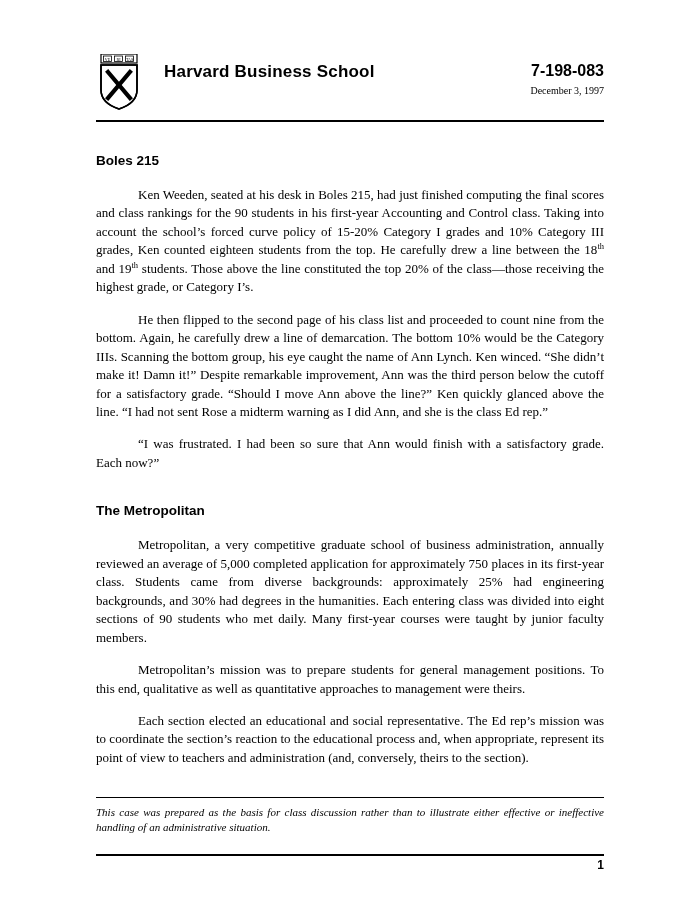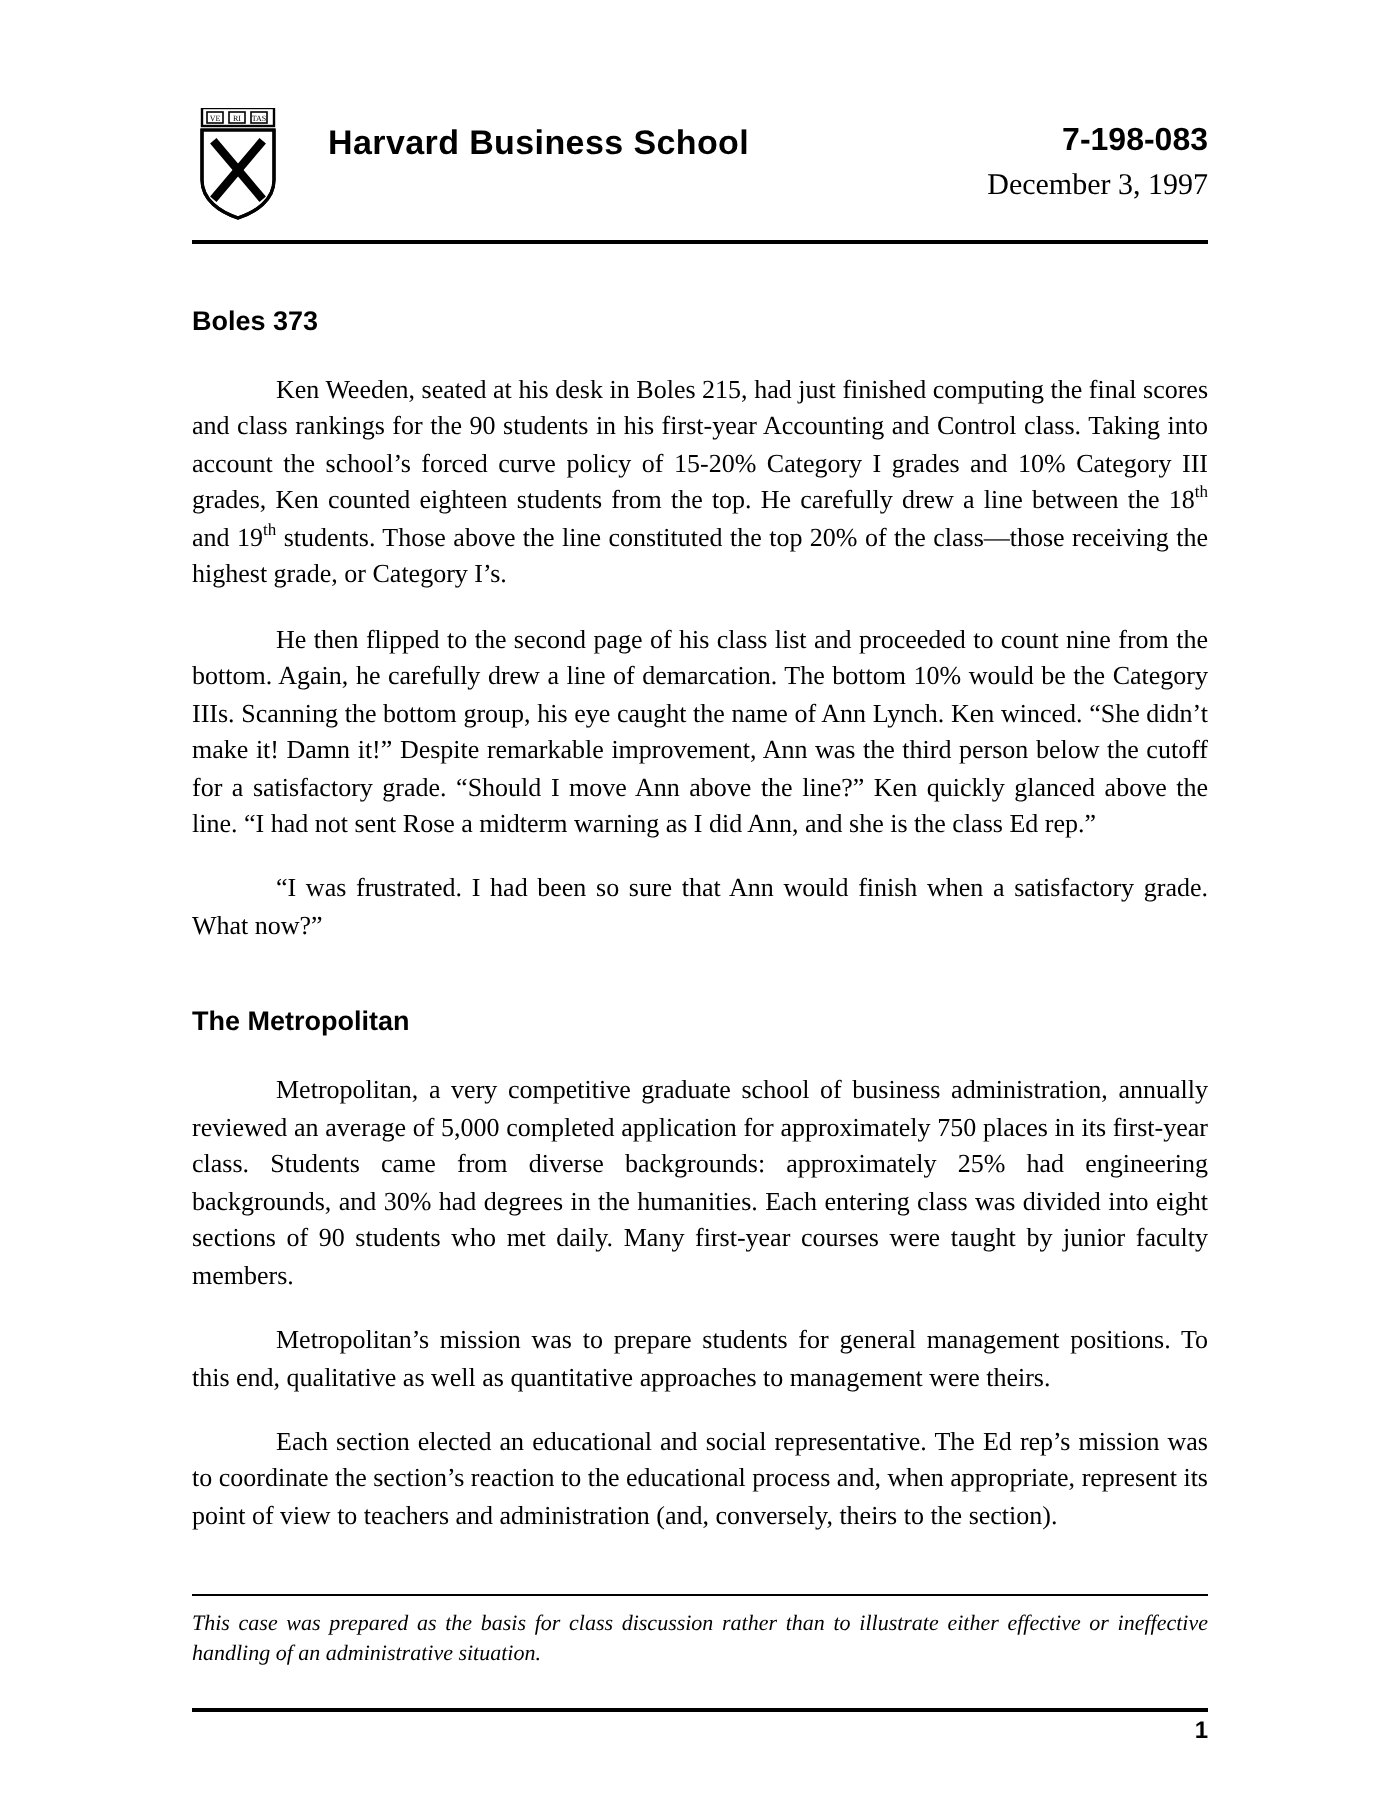--- a/index.html
+++ b/index.html
@@ -59,21 +59,21 @@
     top: 10px;
     font-family: "Liberation Sans", sans-serif;
     font-weight: bold;
     font-size: 16px;
     text-align: right;
   }
   .doc-date {
     position: absolute;
     right: 0;
     top: 33px;
-    font-size: 15px;
+    font-size: 10px;
     text-align: right;
     font-family: "Liberation Serif", serif;
   }
 
   
   .title {
     text-align: center;
     font-family: "Liberation Sans", sans-serif;
     font-weight: bold;
     font-size: 20px;
@@ -163,29 +163,29 @@
           </g>
           <path d="M5 11 H41 V36 C41 46 32 52 23 55 C14 52 5 46 5 36 Z" fill="none" stroke="#000000" stroke-width="1.6"></path>
         </svg>
       </div>
       <div class="school-name">Harvard Business School</div>
       <div class="doc-number">7-198-083</div>
       <div class="doc-date">December 3, 1997</div>
     </div>
 
 
-    <div class="section-head">Boles 373</div>
+    <div class="section-head">Boles 215</div>
 
     <p class="body first">
       <span>Ken Weeden, seated at his desk in Boles 215, had just finished computing the final scores and class rankings for the 90 students in his first-year Accounting and Control class. Taking into account the school’s forced curve policy of 15-20% Category I grades and 10% Category III grades, Ken counted eighteen students from the top. He carefully drew a line between the 18<sup>th</sup> and 19<sup>th</sup> students. Those above the line constituted the top 20% of the class—those receiving the highest grade, or Category I’s.</span>
     </p>
 
     <p class="body">He then flipped to the second page of his class list and proceeded to count nine from the bottom. Again, he carefully drew a line of demarcation. The bottom 10% would be the Category IIIs. Scanning the bottom group, his eye caught the name of Ann Lynch. Ken winced. “She didn’t make it! Damn it!”   Despite remarkable improvement, Ann was the third person below the cutoff for a satisfactory grade. “Should I move Ann above the line?” Ken quickly glanced above the line. “I had not sent Rose a midterm warning as I did Ann, and she is the class Ed rep.”</p>
 
-    <p class="body">“I was frustrated. I had been so sure that Ann would finish when a satisfactory grade. What now?”</p>
+    <p class="body">“I was frustrated. I had been so sure that Ann would finish with a satisfactory grade. Each now?”</p>
 
     <div class="section-head">The Metropolitan</div>
 
     <p class="body first">Metropolitan, a very competitive graduate school of business administration, annually reviewed an average of 5,000 completed application for approximately 750 places in its first-year class. Students came from diverse backgrounds: approximately 25% had engineering backgrounds, and 30% had degrees in the humanities. Each entering class was divided into eight sections of 90 students who met daily. Many first-year courses were taught by junior faculty members.</p>
     <p class="body">Metropolitan’s mission was to prepare students for general management positions. To this end, qualitative as well as quantitative approaches to management were theirs.</p>
     <p class="body">Each section elected an educational and social representative. The Ed rep’s mission was to coordinate the section’s reaction to the educational process and, when appropriate, represent its point of view to teachers and administration (and, conversely, theirs to the section).</p>
 
     <div class="footrule"></div>
     <p class="fn-italic">This case was prepared as the basis for class discussion rather than to illustrate either effective or ineffective handling of an administrative situation.</p>
 

